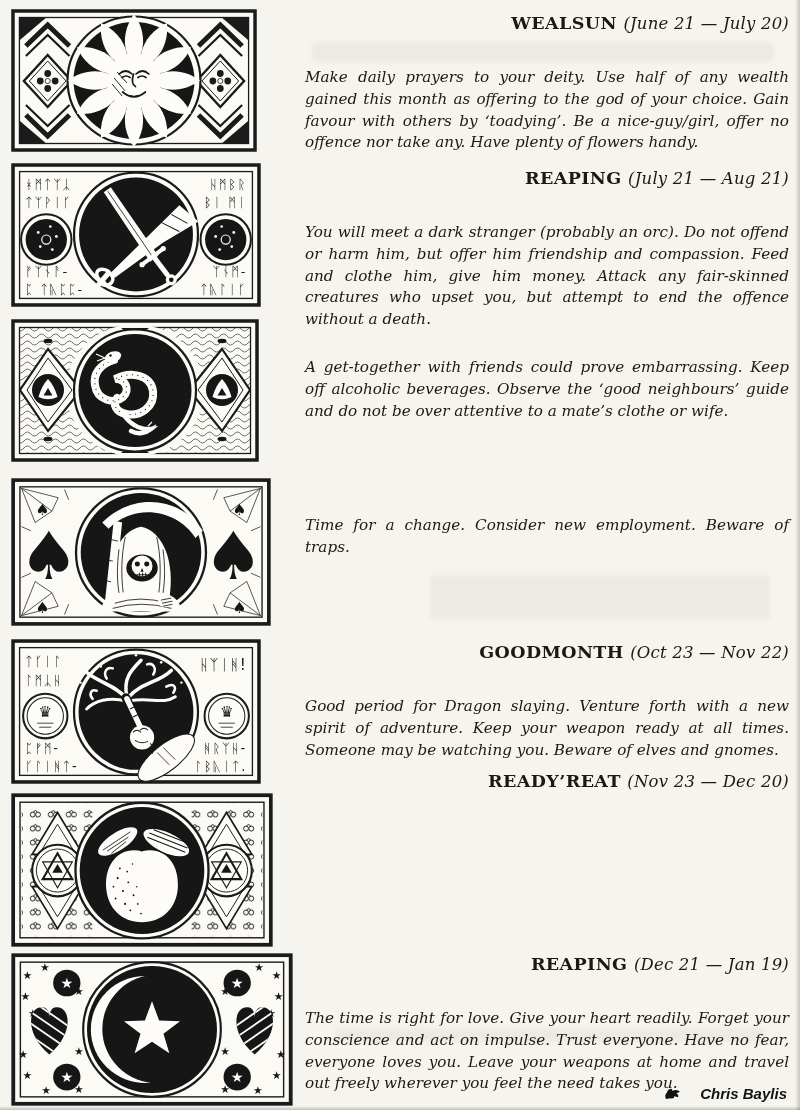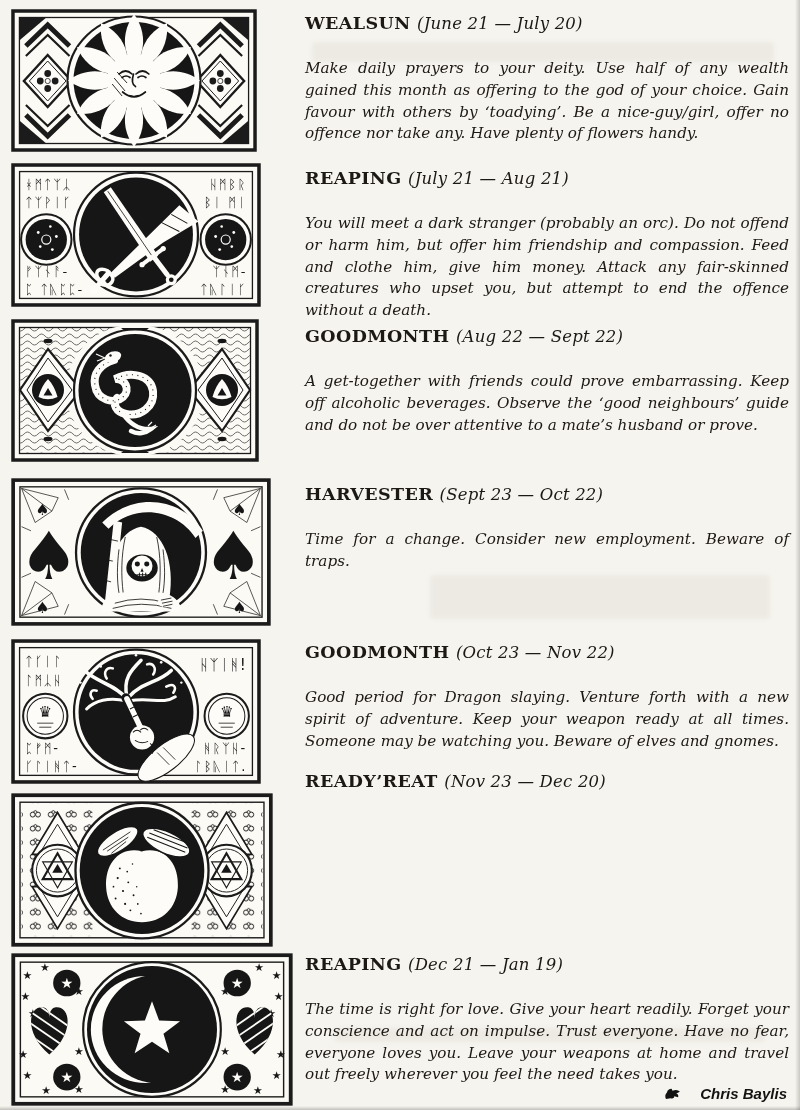--- a/index.html
+++ b/index.html
@@ -20,23 +20,23 @@
   .panel{position:absolute;left:10px;}
   .rune{font-family:"DejaVu Sans", sans-serif;font-size:13px;fill:#1b1b1b;letter-spacing:1.5px;}
   .rune-big{font-family:"DejaVu Sans", sans-serif;font-size:15px;fill:#1b1b1b;letter-spacing:1px;}
   .spade-big{font-family:"DejaVu Sans", sans-serif;font-size:64px;fill:#161616;text-anchor:middle;}
   .spade-sm{font-family:"DejaVu Sans", sans-serif;font-size:15px;fill:#161616;text-anchor:middle;}
   .star-sm{font-family:"DejaVu Sans", sans-serif;font-size:10px;fill:#161616;text-anchor:middle;}
   .star-c{font-family:"DejaVu Sans", sans-serif;font-size:13px;fill:#fdfcf8;text-anchor:middle;}
   .crown{font-family:"DejaVu Sans", sans-serif;font-size:15px;fill:#161616;text-anchor:middle;}
   
   .section{position:absolute;left:305px;width:484px;}
-  .sec-head{font-size:17.5px;font-weight:bold;letter-spacing:.4px;line-height:22px;}
+  .sec-head{font-size:17.5px;font-weight:bold;letter-spacing:.4px;line-height:22px;text-align:right;}
   .sec-head .dates{font-weight:normal;font-style:italic;font-size:16.5px;letter-spacing:.2px;}
-  .sec-body{margin-top:23px;font-style:italic;font-size:15.2px;line-height:21.8px;
+  .sec-body{margin-top:32px;font-style:italic;font-size:15.2px;line-height:21.8px;
     text-align:justify;color:#1c1814;}
   .credit{position:absolute;top:1085px;right:13px;display:flex;align-items:center;gap:18px;
     font-family:"Liberation Sans", sans-serif;font-weight:bold;font-style:italic;
     font-size:15px;color:#121212;}
 </style>
 </head>
 <body>
 
 <div class="page">
 
@@ -407,32 +407,24 @@
 
   <div class="section" style="top:167px">
     <div class="sec-head">
       <span>REAPING</span>
       <span class="dates">(July 21 — Aug 21)</span>
     </div>
     <div class="sec-body">You will meet a dark stranger (probably an orc). Do not offend or harm him, but offer him friendship and compassion. Feed and clothe him, give him money. Attack any fair-skinned creatures who upset you, but attempt to end the offence without a death.</div>
   </div>
 
   <div class="section" style="top:325px">
-    <div class="sec-head">
-      <span>GOODMONTH</span>
-      <span class="dates">(Aug 22 — Sept 22)</span>
-    </div>
-    <div class="sec-body">A get-together with friends could prove embarrassing. Keep off alcoholic beverages. Observe the ‘good neighbours’ guide and do not be over attentive to a mate’s husband or prove.</div>
+    <div class="sec-body">A get-together with friends could prove embarrassing. Keep off alcoholic beverages. Observe the ‘good neighbours’ guide and do not be over attentive to a mate’s clothe or wife.</div>
   </div>
 
   <div class="section" style="top:483px">
-    <div class="sec-head">
-      <span>HARVESTER</span>
-      <span class="dates">(Sept 23 — Oct 22)</span>
-    </div>
     <div class="sec-body">Time for a change. Consider new employment. Beware of traps.</div>
   </div>
 
   <div class="section" style="top:641px">
     <div class="sec-head">
       <span>GOODMONTH</span>
       <span class="dates">(Oct 23 — Nov 22)</span>
     </div>
     <div class="sec-body">Good period for Dragon slaying. Venture forth with a new spirit of adventure. Keep your weapon ready at all times. Someone may be watching you. Beware of elves and gnomes.</div>
   </div>

